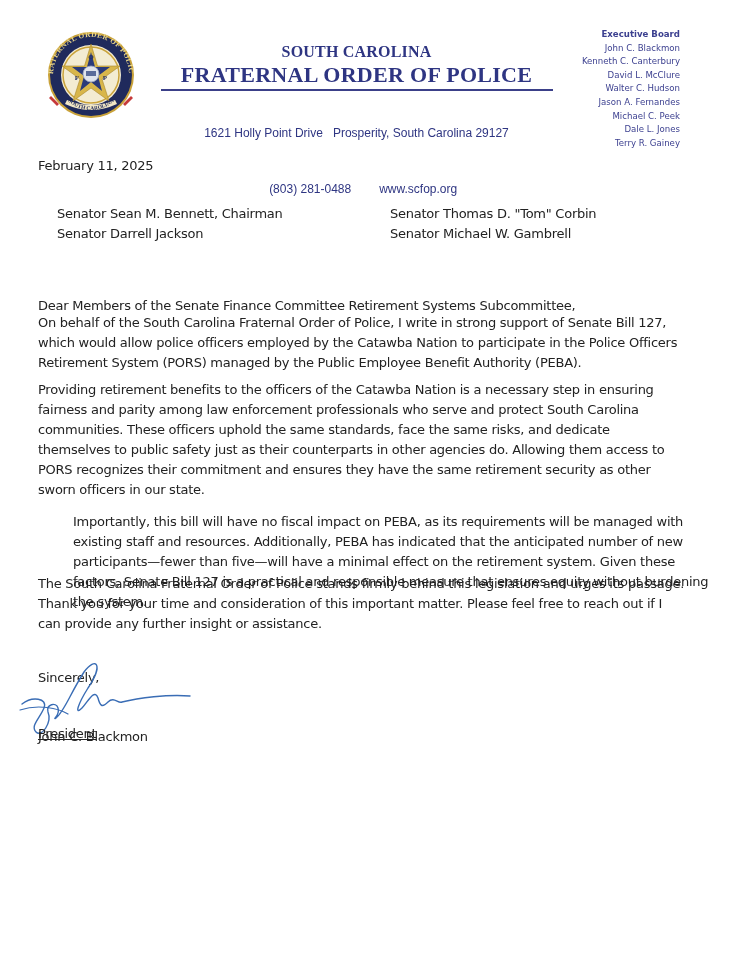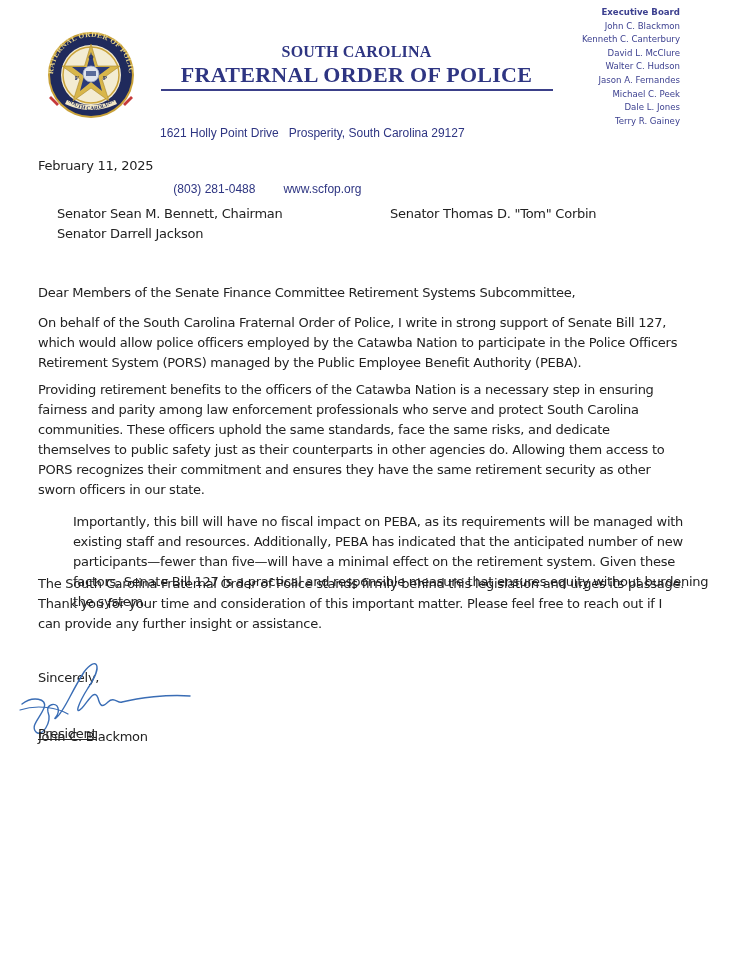--- a/index.html
+++ b/index.html
@@ -8,35 +8,35 @@
     .abs { position: absolute; }
     
     .logo { left: 39px; top: 30px; width: 104px; height: 90px; }
     .org-state { left: 160px; top: 43px; width: 393px; text-align: center;
                  font-family: "Liberation Serif", "DejaVu Serif", serif; font-weight: bold;
                  font-size: 16px; color: #2e3582; letter-spacing: 0.2px; }
     .org-name { left: 160px; top: 62px; width: 393px; text-align: center;
                 font-family: "Liberation Serif", "DejaVu Serif", serif; font-weight: bold;
                 font-size: 22px; color: #2e3582; letter-spacing: 0.3px; white-space: nowrap; }
     .org-rule { left: 161px; top: 89px; width: 392px; height: 2px; background: #3b4089; }
-    .addr { left: 160px; top: 98px; width: 393px; font-size: 12px;
+    .addr { left: 160px; top: 98px; width: 393px; text-align: center; font-size: 12px;
             color: #2e3582; line-height: 14px; white-space: pre; }
     .addr .line2 span + span { margin-left: 28px; margin-top: 44px; }
-    .board { right: 62px; top: 6px; text-align: right; font-family: "DejaVu Sans", sans-serif;
+    .board { right: 62px; top: 28px; text-align: right; font-family: "DejaVu Sans", sans-serif;
              font-size: 8.6px; line-height: 13.6px; color: #3b3f8f; }
     .board .board-title { font-weight: bold; }
     
     .letter { left: 38px; width: 650px; font-family: "DejaVu Sans", "Liberation Sans", sans-serif;
               font-size: 13px; line-height: 20px; color: #222; letter-spacing: -0.25px; }
     .date { left: 38px; top: 156px; }
     .addressees { left: 38px; top: 204px; width: 600px; }
     .addressees .col { position: absolute; top: 0; margin-left: 19px; }
     .addressees .col.right { left: 333px; }
     .addressees .col div { white-space: nowrap; }
-    .salutation { top: 283px; }
+    .salutation { top: 296px; }
     .p { position: absolute; left: 38px; width: 648px; }
     .p1 { top: 313px; }
     .p2 { top: 380px; }
     .p3 { top: 512px; margin-left: 35px; }
     .p4 { top: 574px; }
     .closing { left: 38px; top: 668px; }
     .sig-name { left: 38px; top: 727px; }
     .sig-title { left: 38px; top: 724px; text-decoration: underline; }
     .signature { left: 18px; top: 658px; width: 180px; height: 80px; }
   </style>
@@ -96,20 +96,21 @@
 
 <div class="abs letter date">February 11, 2025</div>
 
 <div class="abs letter addressees">
   <div class="col left">
     <div>Senator Sean M. Bennett, Chairman</div>
     <div>Senator Darrell Jackson</div>
   </div>
   <div class="col right">
     <div>Senator Thomas D. "Tom" Corbin</div>
+    <div>Senator Michael W. Gambrell</div>
   </div>
 </div>
 
 <div class="abs letter salutation">Dear Members of the Senate Finance Committee Retirement Systems Subcommittee,</div>
 
 <div class="letter p p1">On behalf of the South Carolina Fraternal Order of Police, I write in strong support of Senate Bill 127, which would allow police officers employed by the Catawba Nation to participate in the Police Officers Retirement System (PORS) managed by the Public Employee Benefit Authority (PEBA).</div>
 <div class="letter p p2">Providing retirement benefits to the officers of the Catawba Nation is a necessary step in ensuring fairness and parity among law enforcement professionals who serve and protect South Carolina communities. These officers uphold the same standards, face the same risks, and dedicate themselves to public safety just as their counterparts in other agencies do. Allowing them access to PORS recognizes their commitment and ensures they have the same retirement security as other sworn officers in our state.</div>
 <div class="letter p p3">Importantly, this bill will have no fiscal impact on PEBA, as its requirements will be managed with existing staff and resources. Additionally, PEBA has indicated that the anticipated number of new participants—fewer than five—will have a minimal effect on the retirement system. Given these factors, Senate Bill 127 is a practical and responsible measure that ensures equity without burdening the system.</div>
 <div class="letter p p4">The South Carolina Fraternal Order of Police stands firmly behind this legislation and urges its passage. Thank you for your time and consideration of this important matter. Please feel free to reach out if I can provide any further insight or assistance.</div>
 

